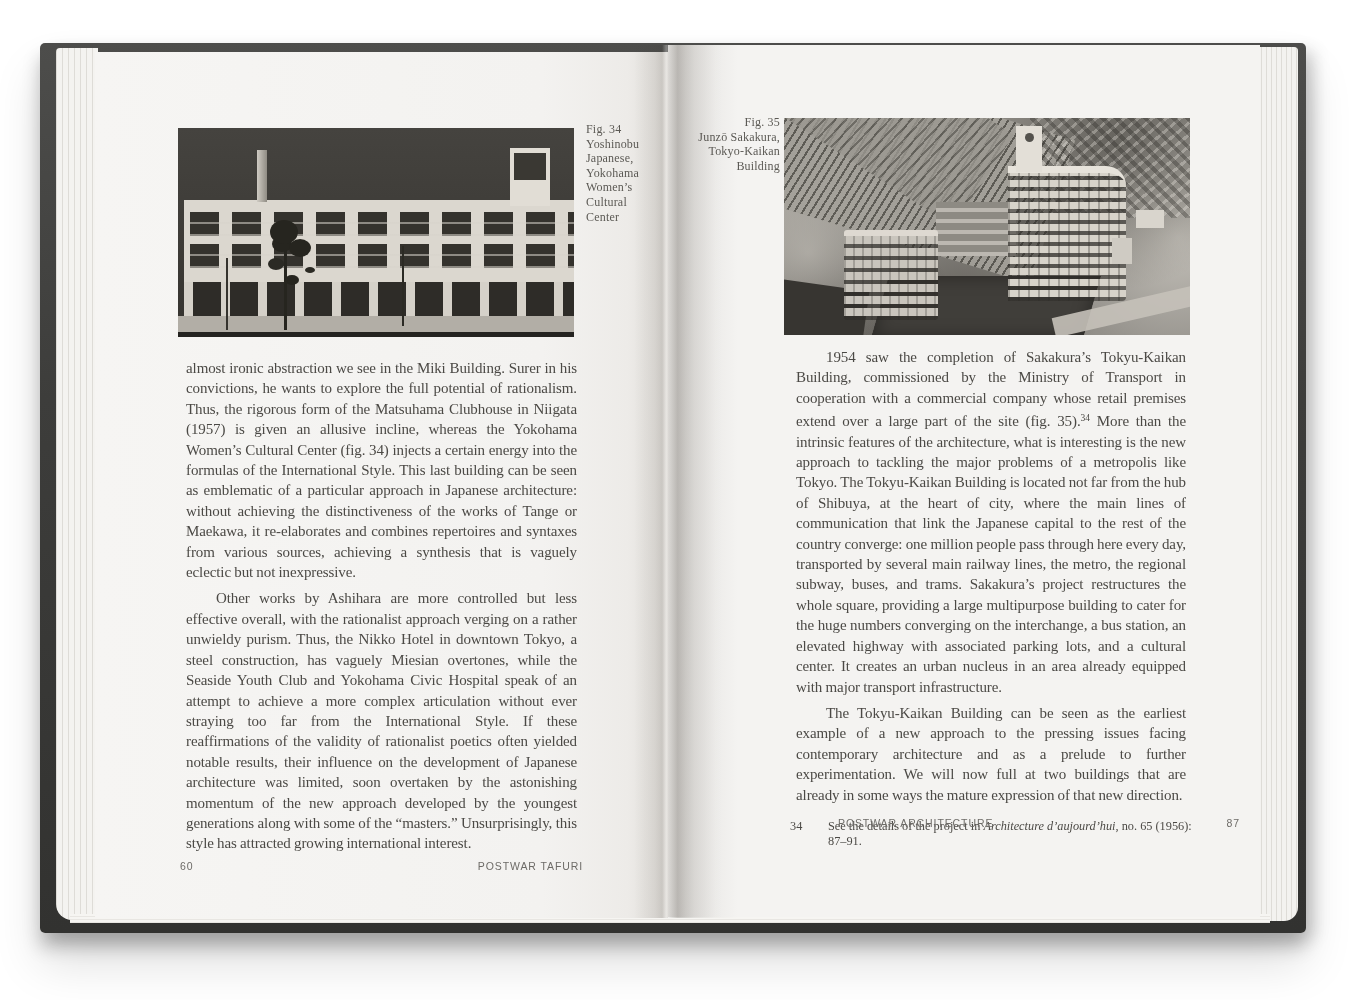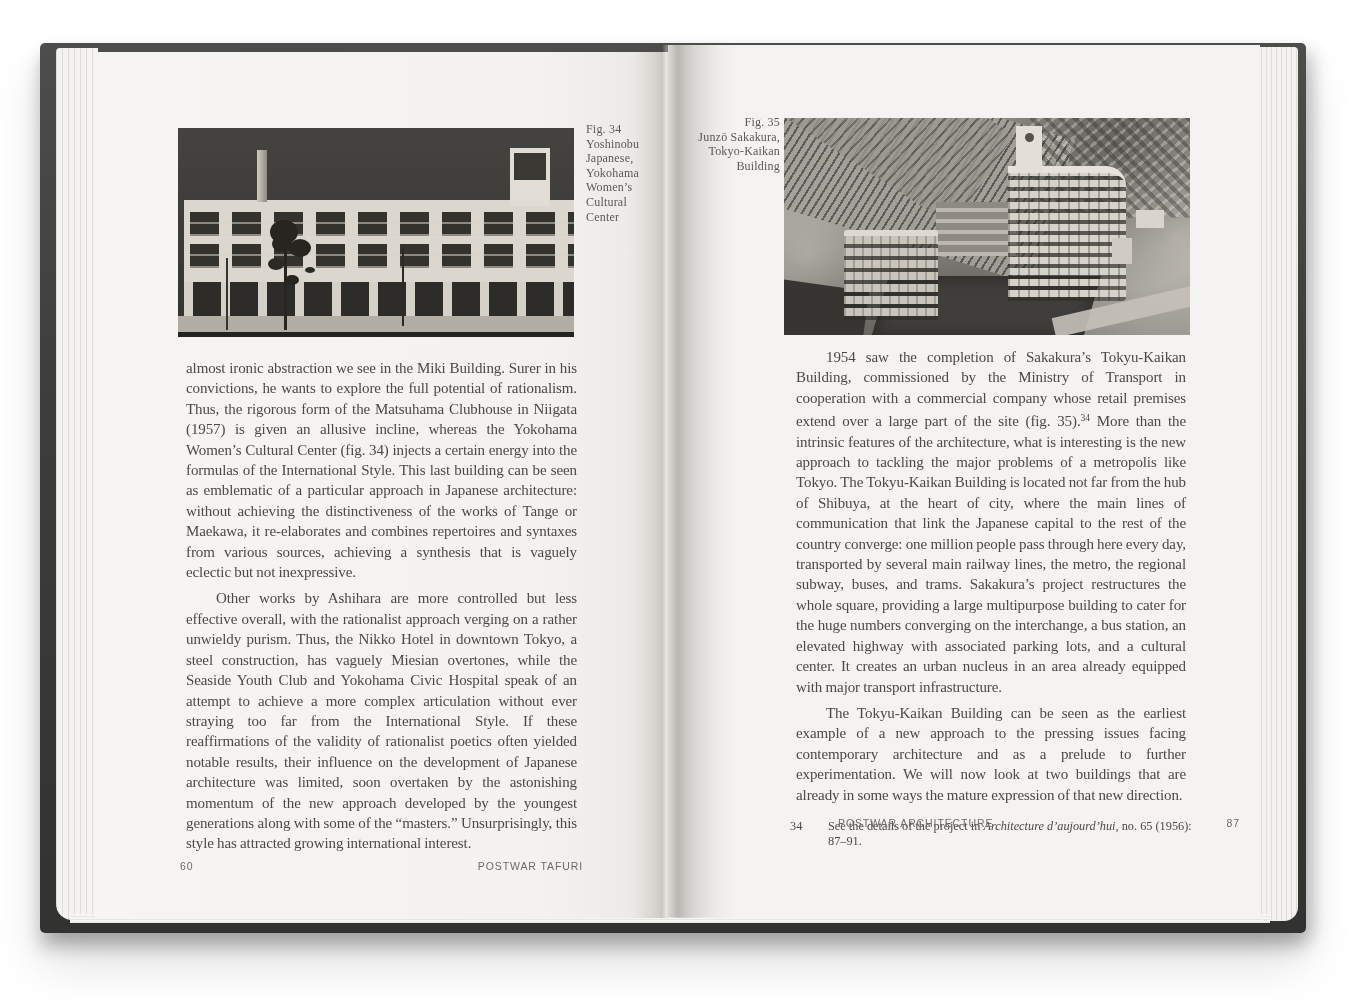--- a/index.html
+++ b/index.html
@@ -224,21 +224,21 @@
       <div class="p35-tower">
         <div class="p35-clock"></div>
       </div>
       <div class="p35-block1"></div>
       <div class="p35-block2"></div>
       <div class="p35-road"></div>
     </div>
 
     <div class="body-text" style="left:122px;top:296px;width:402px;">
       <p class="indent"><span>1954 saw the completion of Sakakura’s Tokyu-Kaikan Building, commissioned by the Ministry of Transport in cooperation with a commercial company whose retail premises extend over a large part of the site (fig. 35).</span><sup class="sup">34</sup><span> More than the intrinsic features of the architecture, what is interesting is the new approach to tackling the major problems of a metropolis like Tokyo. The Tokyu-Kaikan Building is located not far from the hub of Shibuya, at the heart of city, where the main lines of communication that link the Japanese capital to the rest of the country converge: one million people pass through here every day, transported by several main railway lines, the metro, the regional subway, buses, and trams. Sakakura’s project restructures the whole square, providing a large multipurpose building to cater for the huge numbers converging on the interchange, a bus station, an elevated highway with associated parking lots, and a cultural center. It creates an urban nucleus in an area already equipped with major transport infrastructure.</span></p>
-      <p class="indent">The Tokyu-Kaikan Building can be seen as the earliest example of a new approach to the pressing issues facing contemporary architecture and as a prelude to further experimentation. We will now look at two buildings that are already in some ways the mature expression of that new direction.</p>
+      <p class="indent">The Tokyu-Kaikan Building can be seen as the earliest example of a new approach to the pressing issues facing contemporary architecture and as a prelude to further experimentation. We will now full at two buildings that are already in some ways the mature expression of that new direction.</p>
 
       <div class="footnote">
         <span class="fn-num">34</span>
         <span class="fn-text"><span>See the details of the project in </span><i>Architecture d’aujourd’hui</i><span>, no. 65 (1956): 87–91.</span></span>
       </div>
     </div>
 
     <div class="foot-row foot-right">
       <span>POSTWAR ARCHITECTURE</span>
       <span>87</span>

